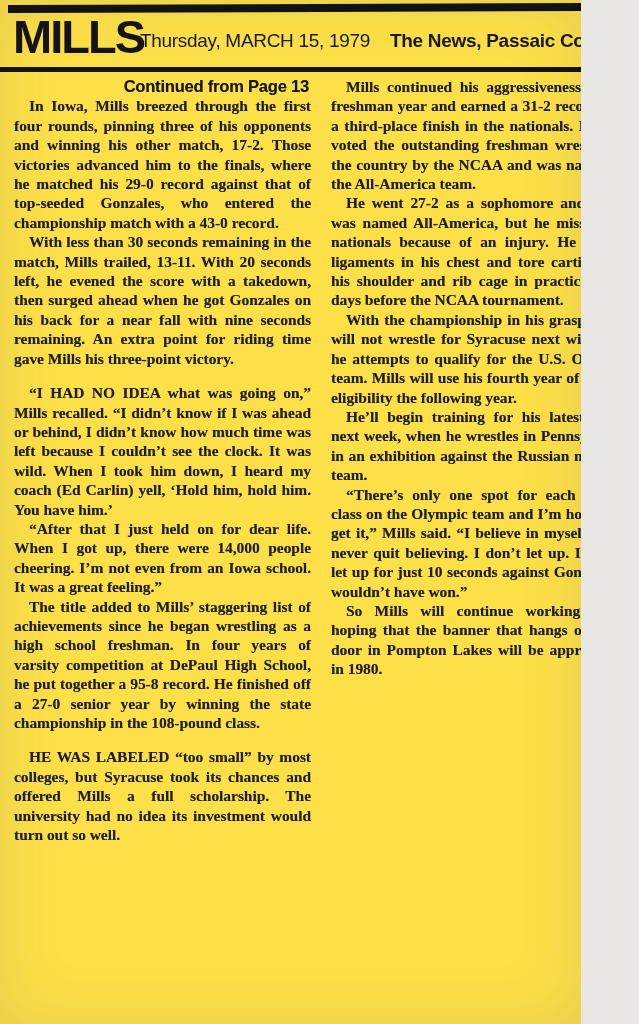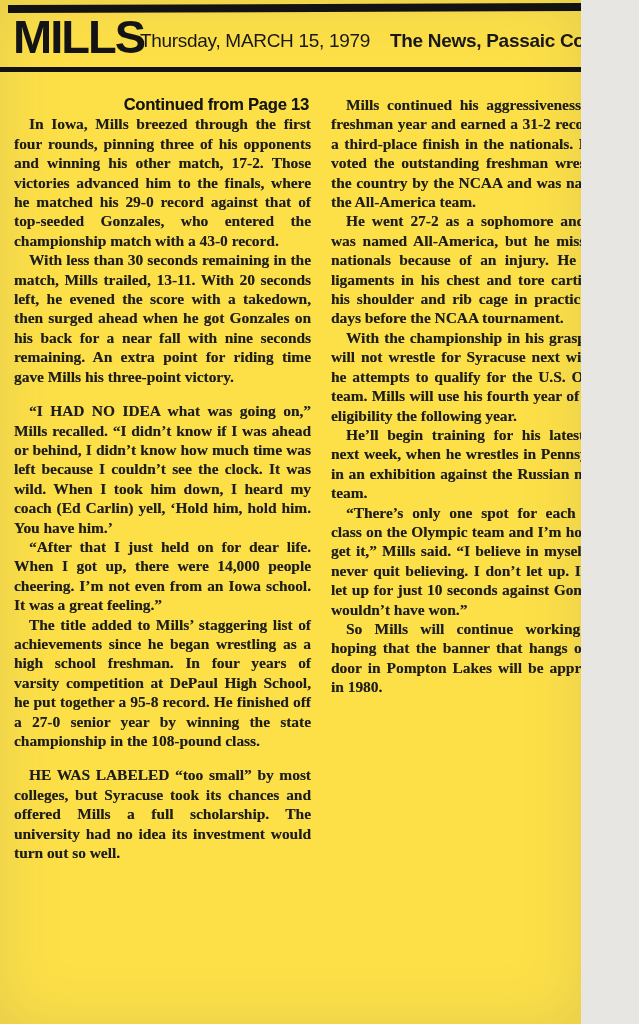--- a/index.html
+++ b/index.html
@@ -78,21 +78,20 @@
     gap: 20px;
   }
   .col {
     width: 297px;
     font-size: 15.4px;
     line-height: 19.4px;
     font-weight: 700;
     color: #1d1d1d;
     text-align: justify;
     text-shadow: 0.2px 0.2px 0.6px rgba(25,25,25,0.45);
-    margin-top: 18px;
   }
   .col p {
     margin: 0;
     text-indent: 15px;
   }
   .col p.gap-before {
     margin-top: 15px;
   }
   .col p.no-indent {
     text-indent: 0;

